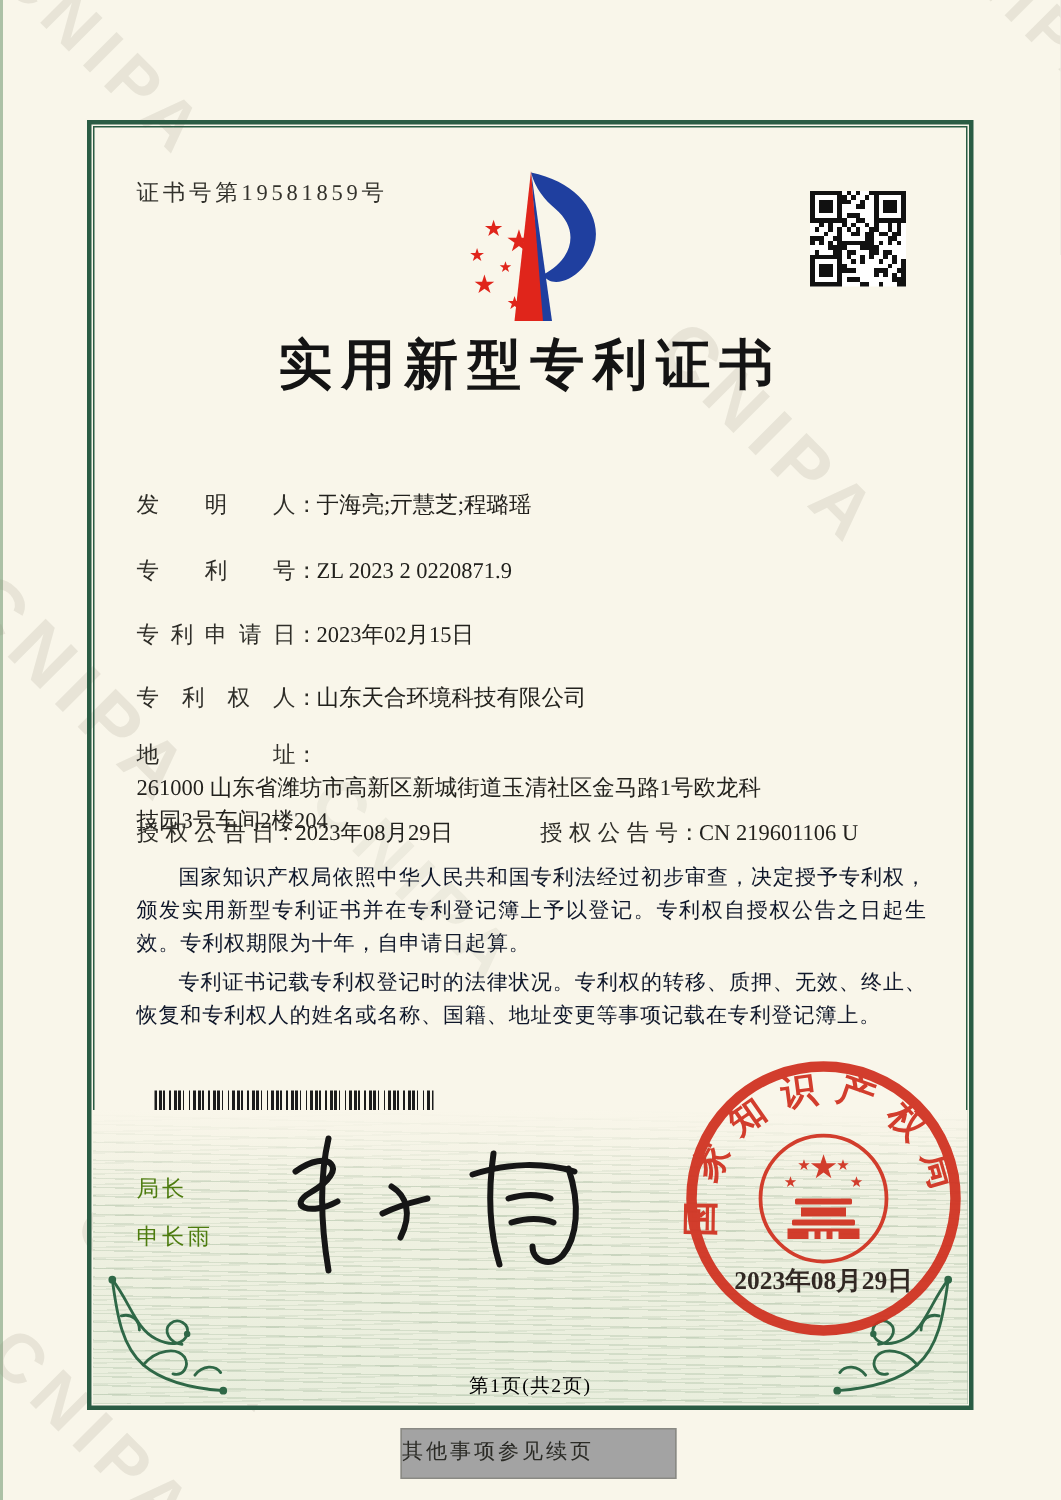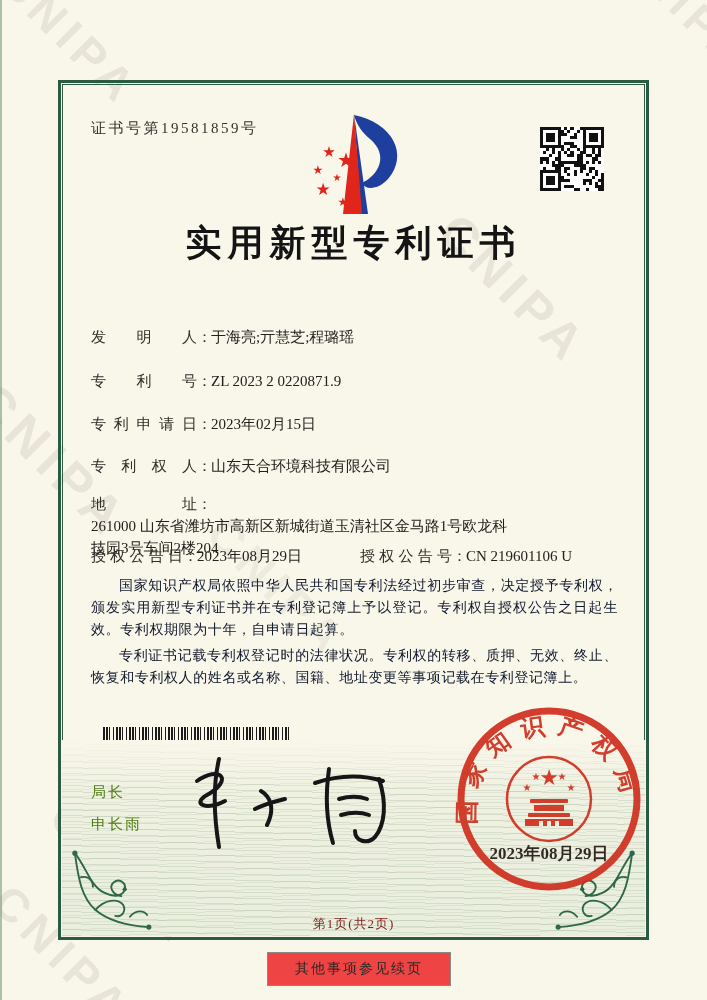--- a/index.html
+++ b/index.html
@@ -31,26 +31,26 @@
      background:
        repeating-linear-gradient(1.5deg, rgba(115,148,112,.20) 0 1px, transparent 1px 6px),
        repeating-linear-gradient(-1.5deg, rgba(115,148,112,.12) 0 1px, transparent 1px 7px),
        linear-gradient(180deg,#f2f2e3,#e9eedd);}
   .green-sec::before{content:"";position:absolute;left:0;right:0;top:0;height:52px;
      background:linear-gradient(180deg,#f9f6ea 0%,rgba(249,246,234,0) 100%);}
   .signer{position:absolute;left:30px;font-size:15px;letter-spacing:2px;color:#4d7c0f;
           font-family:"Liberation Sans","DejaVu Sans",sans-serif;}
   .sig{position:absolute;left:122px;top:668px;width:240px;height:104px;}
   .seal{position:absolute;left:392px;top:620px;width:192px;height:192px;opacity:.93;}
-  .pagenum{position:absolute;left:0;right:0;top:832px;text-align:center;font-size:13px;letter-spacing:1px;color:#7f1d1d;}
+  .pagenum{position:absolute;left:0;right:0;top:832px;text-align:center;font-size:13px;letter-spacing:1px;color:#000000;}
   .flourish{position:absolute;width:92px;height:86px;bottom:3px;}
   .flourish.fl-left{left:4px;}
   .flourish.fl-right{right:4px;transform:scaleX(-1);}
   .footer-note{position:absolute;left:267px;top:952px;width:182px;height:32px;border:1px solid #8a8a84;
-     background:#ef4444;text-align:center;line-height:32px;font-size:14px;letter-spacing:2px;color:#2a2a25;}
+     background:#a3a3a3;line-height:32px;font-size:14px;letter-spacing:2px;color:#2a2a25;}
 </style>
 </head>
 <body>
 
 <div class="page">
   <div class="edge-line"></div>
 
   <span class="wm" style="left:-18px;top:8px;font-size:46px;">CNIPA</span>
   <span class="wm" style="left:598px;top:-22px;font-size:44px;">CNIPA</span>
   <span class="wm" style="left:420px;top:260px;font-size:50px;">CNIPA</span>

